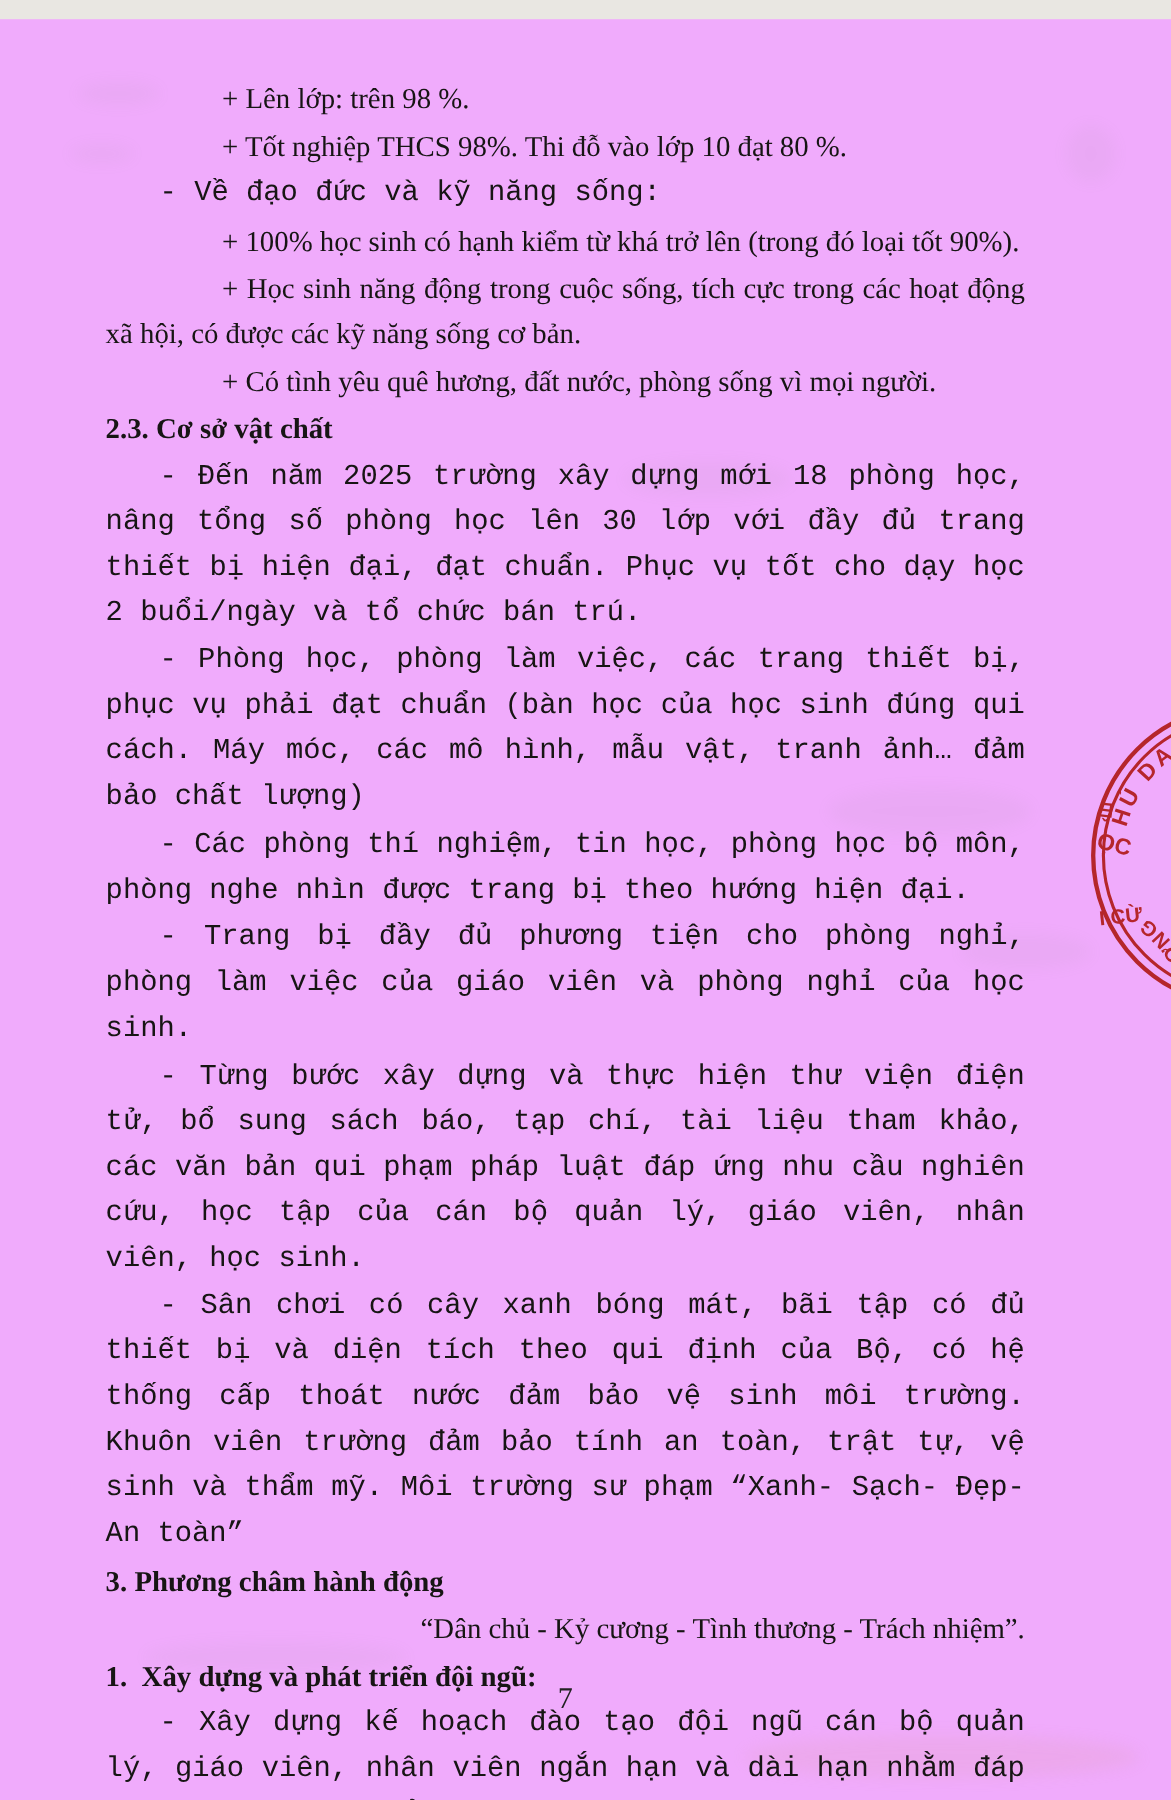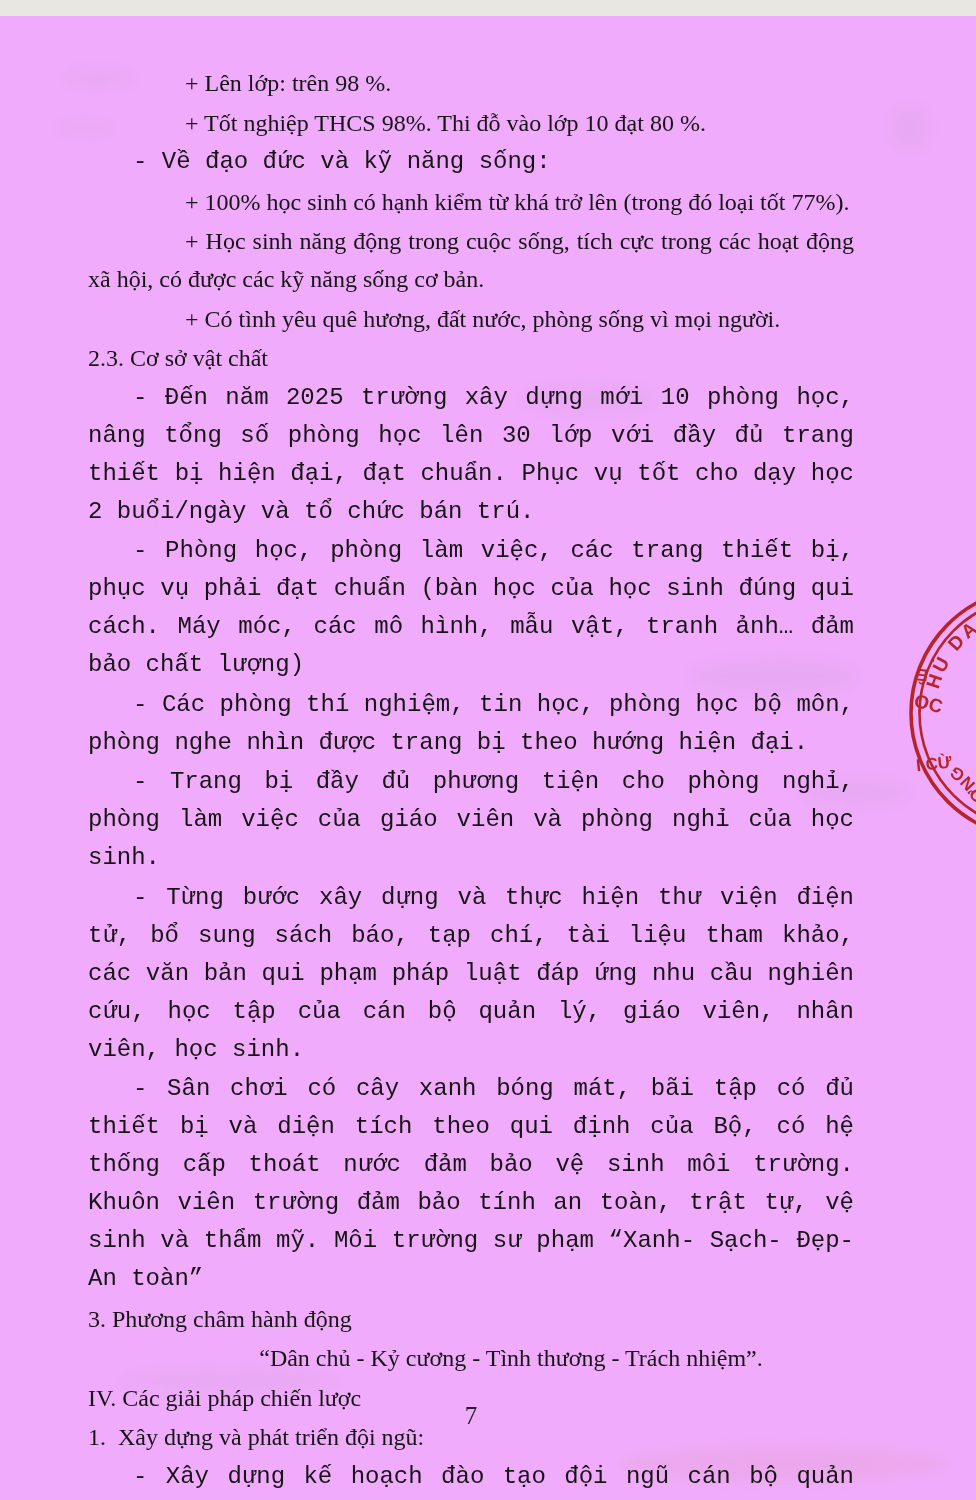--- a/index.html
+++ b/index.html
@@ -37,28 +37,28 @@
     line-height: 38px;
     text-rendering: optimizeLegibility;
   }
   .para {
     margin: 0 0 1.5px 0;
     text-align: justify;
   }
   .para.plus  { text-indent: 97px; }
   .para.dash  { text-indent: 45px; font-family: Liberation Mono, monospace; }
   .para.heading {
-    font-weight: normal;
+    font-weight: bold;
     text-indent: 0;
     text-align: left;
     white-space: pre-wrap;
   }
   .para.motto {
     text-indent: 80px;
-    text-align: center;
+    text-align: right;
   }
 
   .page-number {
     position: absolute;
     left: 88px;
     top: 1386px;
     width: 766px;
     text-align: center;
     font-size: 25px;
     color: #222;
@@ -89,33 +89,32 @@
   <div class="artifact" style="left:520px; top:368px;  width:140px; height:30px;"></div>
   <div class="artifact" style="left:690px; top:640px;  width:170px; height:40px;"></div>
   <div class="artifact" style="left:800px; top:762px;  width:110px; height:30px;"></div>
   <div class="artifact" style="left:120px; top:1352px; width:220px; height:26px;"></div>
   <div class="artifact pink" style="left:620px; top:1430px; width:330px; height:36px;"></div>
 
   <div class="content">
       <p class="para plus">+ Lên lớp: trên 98 %.</p>
       <p class="para plus">+ Tốt nghiệp THCS 98%. Thi đỗ vào lớp 10 đạt 80 %.</p>
       <p class="para dash">- Về đạo đức và kỹ năng sống:</p>
-      <p class="para plus">+ 100% học sinh có hạnh kiểm từ khá trở lên (trong đó loại tốt 77%).</p>
+      <p class="para plus">+ 100% học sinh có hạnh kiểm từ khá trở lên (trong đó loại tốt 90%).</p>
       <p class="para plus">+ Học sinh năng động trong cuộc sống, tích cực trong các hoạt động xã hội, có được các kỹ năng sống cơ bản.</p>
       <p class="para plus">+ Có tình yêu quê hương, đất nước, phòng sống vì mọi người.</p>
       <p class="para heading">2.3. Cơ sở vật chất</p>
-      <p class="para dash">- Đến năm 2025 trường xây dựng mới 10 phòng học, nâng tổng số phòng học lên 30 lớp với đầy đủ trang thiết bị hiện đại, đạt chuẩn. Phục vụ tốt cho dạy học 2 buổi/ngày và tổ chức bán trú.</p>
+      <p class="para dash">- Đến năm 2025 trường xây dựng mới 18 phòng học, nâng tổng số phòng học lên 30 lớp với đầy đủ trang thiết bị hiện đại, đạt chuẩn. Phục vụ tốt cho dạy học 2 buổi/ngày và tổ chức bán trú.</p>
       <p class="para dash">- Phòng học, phòng làm việc, các trang thiết bị, phục vụ phải đạt chuẩn (bàn học của học sinh đúng qui cách. Máy móc, các mô hình, mẫu vật, tranh ảnh… đảm bảo chất lượng)</p>
       <p class="para dash">- Các phòng thí nghiệm, tin học, phòng học bộ môn, phòng nghe nhìn được trang bị theo hướng hiện đại.</p>
       <p class="para dash">- Trang bị đầy đủ phương tiện cho phòng nghỉ, phòng làm việc của giáo viên và phòng nghỉ của học sinh.</p>
       <p class="para dash">- Từng bước xây dựng và thực hiện thư viện điện tử, bổ sung sách báo, tạp chí, tài liệu tham khảo, các văn bản qui phạm pháp luật đáp ứng nhu cầu nghiên cứu, học tập của cán bộ quản lý, giáo viên, nhân viên, học sinh.</p>
       <p class="para dash">- Sân chơi có cây xanh bóng mát, bãi tập có đủ thiết bị và diện tích theo qui định của Bộ, có hệ thống cấp thoát nước đảm bảo vệ sinh môi trường. Khuôn viên trường đảm bảo tính an toàn, trật tự, vệ sinh và thẩm mỹ. Môi trường sư phạm “Xanh- Sạch- Đẹp-An toàn”</p>
       <p class="para heading">3. Phương châm hành động</p>
       <p class="para motto">“Dân chủ - Kỷ cương - Tình thương - Trách nhiệm”.</p>
-      <p class="para heading">IV. Các giải pháp chiến lược</p>
       <p class="para heading">1.  Xây dựng và phát triển đội ngũ:</p>
       <p class="para dash">- Xây dựng kế hoạch đào tạo đội ngũ cán bộ quản lý, giáo viên, nhân viên ngắn hạn và dài hạn nhằm đáp ứng với nhu cầu đổi mới của Ngành và xu thế hội nhập.</p>
     </div>
 
   <svg class="stamp" viewBox="0 0 132 252" aria-hidden="true">
     <defs>
       <path id="stampTopArc" d="M 93.5 104.6 A 100 100 0 0 1 157.8 28"></path>
       <path id="stampBottomArc" d="M 142 208.6 A 100 100 0 0 0 101 168"></path>
     </defs>
     <circle cx="192" cy="122" r="125" fill="none" stroke="#b5262b" stroke-width="3.6"></circle>

